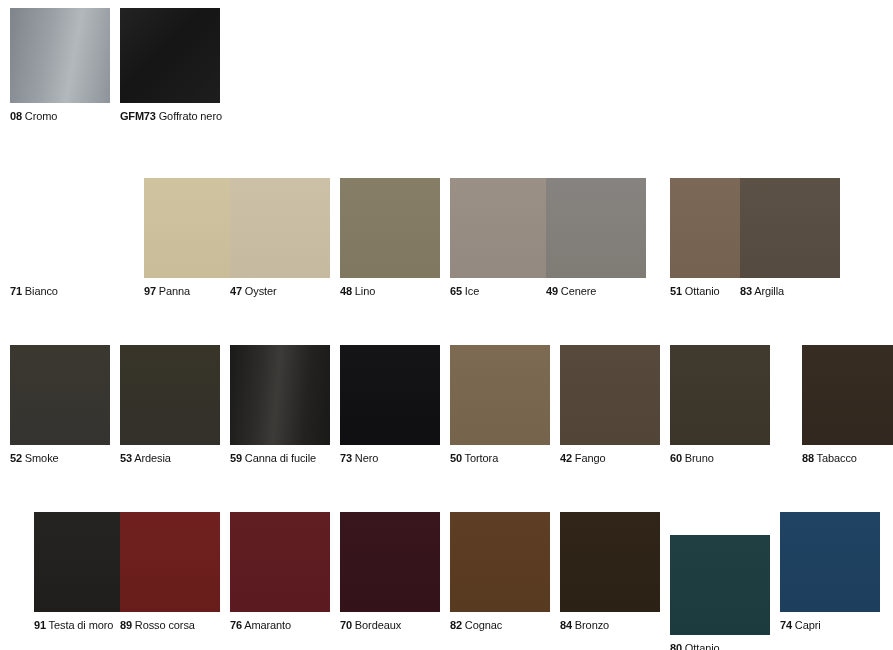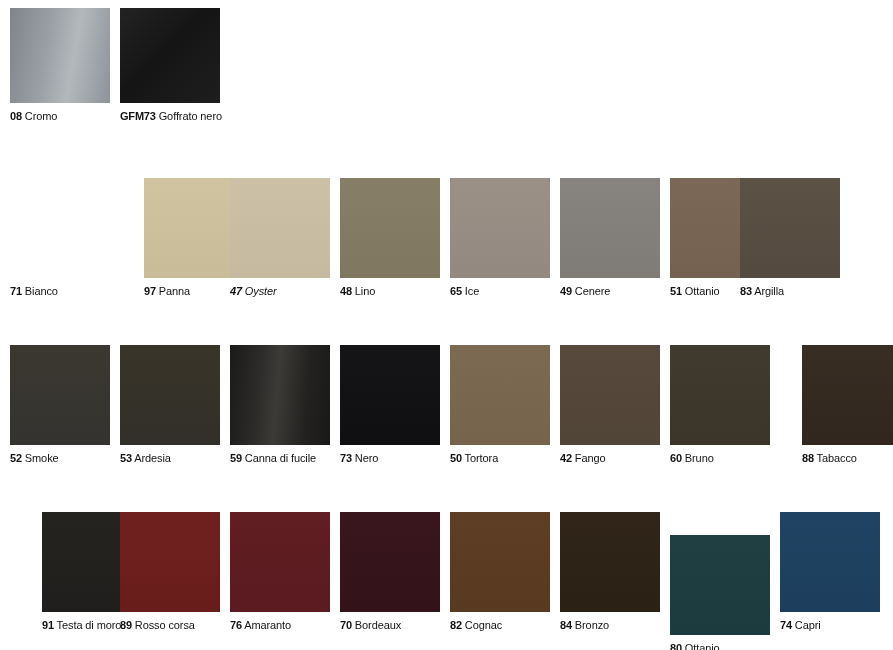--- a/index.html
+++ b/index.html
@@ -81,33 +81,33 @@
     </div>
     <div class="swatch-group" style="top: 178px;">
       <div class="swatch-cell" style="left: 10px;">
         <div class="swatch-chip chip-empty" title="Bianco" style="height: 100px; background: rgb(255, 255, 255);"></div>
         <div class="swatch-label"><span class="swatch-code">71</span> <span class="swatch-name">Bianco</span></div>
       </div>
       <div class="swatch-cell" style="left: 120px; padding-left: 24px;">
         <div class="swatch-chip" title="Panna" style="height: 100px; background: linear-gradient(rgb(207, 195, 160) 0%, rgb(201, 189, 153) 100%);"></div>
         <div class="swatch-label"><span class="swatch-code">97</span> <span class="swatch-name">Panna</span></div>
       </div>
-      <div class="swatch-cell" style="left: 230px; font-style: italic;">
+      <div class="swatch-cell" style="left: 230px;">
         <div class="swatch-chip" title="Oyster" style="height: 100px; background: linear-gradient(rgb(204, 192, 167) 0%, rgb(197, 185, 160) 100%);"></div>
         <div class="swatch-label"><span class="swatch-code">47</span> <span class="swatch-name">Oyster</span></div>
       </div>
       <div class="swatch-cell" style="left: 340px;">
         <div class="swatch-chip" title="Lino" style="height: 100px; background: linear-gradient(rgb(135, 126, 103) 0%, rgb(128, 119, 97) 100%);"></div>
         <div class="swatch-label"><span class="swatch-code">48</span> <span class="swatch-name">Lino</span></div>
       </div>
       <div class="swatch-cell" style="left: 450px;">
         <div class="swatch-chip" title="Ice" style="height: 100px; background: linear-gradient(rgb(154, 144, 134) 0%, rgb(147, 137, 128) 100%);"></div>
         <div class="swatch-label"><span class="swatch-code">65</span> <span class="swatch-name">Ice</span></div>
       </div>
-      <div class="swatch-cell" style="left: 560px;">
+      <div class="swatch-cell" style="left: 546px;">
         <div class="swatch-chip" title="Cenere" style="height: 100px; background: linear-gradient(rgb(135, 131, 128) 0%, rgb(127, 123, 117) 100%);"></div>
         <div class="swatch-label"><span class="swatch-code">49</span> <span class="swatch-name">Cenere</span></div>
       </div>
       <div class="swatch-cell" style="left: 670px;">
         <div class="swatch-chip" title="Castoro" style="height: 100px; background: linear-gradient(rgb(124, 104, 86) 0%, rgb(117, 97, 80) 100%);"></div>
         <div class="swatch-label"><span class="swatch-code">51</span> <span class="swatch-name">Ottanio</span></div>
       </div>
       <div class="swatch-cell" style="left: 740px;">
         <div class="swatch-chip" title="Argilla" style="height: 100px; background: linear-gradient(rgb(91, 81, 69) 0%, rgb(84, 74, 63) 100%);"></div>
         <div class="swatch-label"><span class="swatch-code">83</span> <span class="swatch-name">Argilla</span></div>
@@ -141,21 +141,21 @@
       <div class="swatch-cell" style="left: 670px;">
         <div class="swatch-chip" title="Bruno" style="height: 100px; background: linear-gradient(rgb(65, 59, 47) 0%, rgb(59, 53, 41) 100%);"></div>
         <div class="swatch-label"><span class="swatch-code">60</span> <span class="swatch-name">Bruno</span></div>
       </div>
       <div class="swatch-cell" style="left: 784px; padding-left: 18px;">
         <div class="swatch-chip" title="Tabacco" style="height: 100px; background: linear-gradient(rgb(56, 45, 35) 0%, rgb(50, 39, 30) 100%);"></div>
         <div class="swatch-label"><span class="swatch-code">88</span> <span class="swatch-name">Tabacco</span></div>
       </div>
     </div>
     <div class="swatch-group" style="top: 512px;">
-      <div class="swatch-cell" style="left: 18px; padding-left: 24px;">
+      <div class="swatch-cell" style="left: 10px; padding-left: 24px;">
         <div class="swatch-chip" title="Testa di moro" style="height: 100px; background: linear-gradient(rgb(38, 36, 33) 0%, rgb(32, 30, 28) 100%);"></div>
         <div class="swatch-label"><span class="swatch-code">91</span> <span class="swatch-name">Testa di moro</span></div>
       </div>
       <div class="swatch-cell" style="left: 120px;">
         <div class="swatch-chip" title="Rosso corsa" style="height: 100px; background: linear-gradient(rgb(112, 33, 31) 0%, rgb(104, 29, 27) 100%);"></div>
         <div class="swatch-label"><span class="swatch-code">89</span> <span class="swatch-name">Rosso corsa</span></div>
       </div>
       <div class="swatch-cell" style="left: 230px;">
         <div class="swatch-chip" title="Amaranto" style="height: 100px; background: linear-gradient(rgb(97, 30, 35) 0%, rgb(90, 26, 31) 100%);"></div>
         <div class="swatch-label"><span class="swatch-code">76</span> <span class="swatch-name">Amaranto</span></div>

